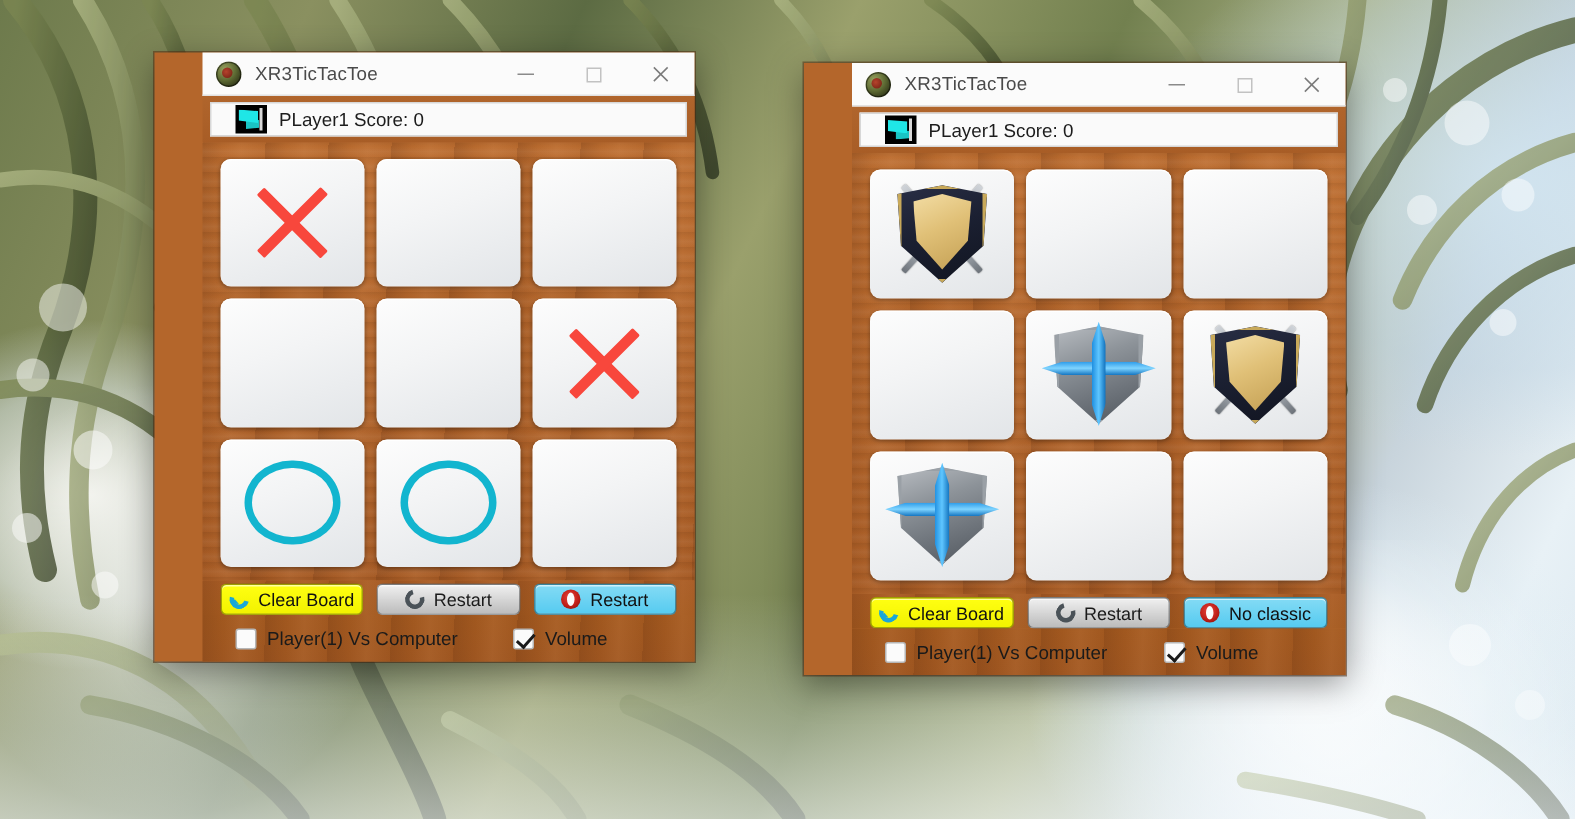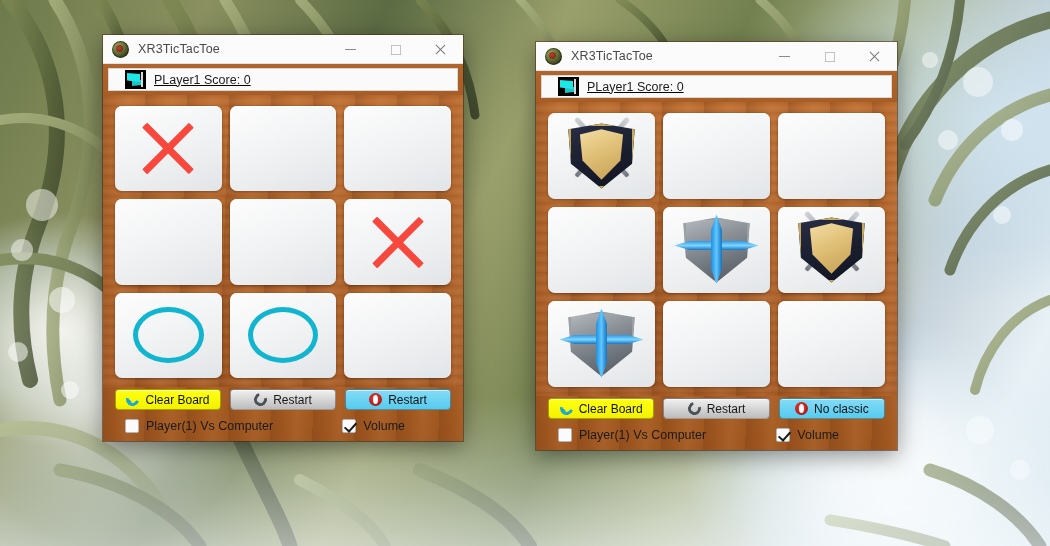--- a/index.html
+++ b/index.html
@@ -33,20 +33,21 @@
   #desktop .bottomhaze {
     position:absolute; left:0; right:0; bottom:0; height:150px;
     background: linear-gradient(to bottom, rgba(255,255,255,0) 0%, rgba(236,244,248,0.35) 60%, rgba(244,249,252,0.6) 100%);
   }
 
   
   .window {
     position: absolute;
     background: #b4662b;
     box-shadow: 0 6px 22px rgba(0,0,0,0.42), 0 0 0 1px rgba(90,50,20,0.55);
+    padding-left: 32px;
   }
   .titlebar {
     height: 29px;
     background: #fbfbfb;
     border-bottom: 1px solid #e2e2e2;
     display: flex; align-items: center;
     position: relative;
   }
   .title-icon {
     width: 17px; height: 17px; margin-left: 9px;
@@ -86,21 +87,20 @@
   }
   .winbtn .close-glyph::before { transform: rotate(45deg); }
   .winbtn .close-glyph::after  { transform: rotate(-45deg); }
 
   
   .scorebar {
     display: flex;
     padding: 4px 5px 4px 5px;
     gap: 6px;
     background: linear-gradient(180deg, #b0652c 0%, #a85d26 100%);
-    text-decoration: underline;
   }
   .score-panel {
     flex: 1 1 0;
     background: #fafafa;
     border: 1px solid #d7d7d7;
     height: 23px;
     display: flex; align-items: center;
     overflow: hidden;
   }
   .flag-icon {

